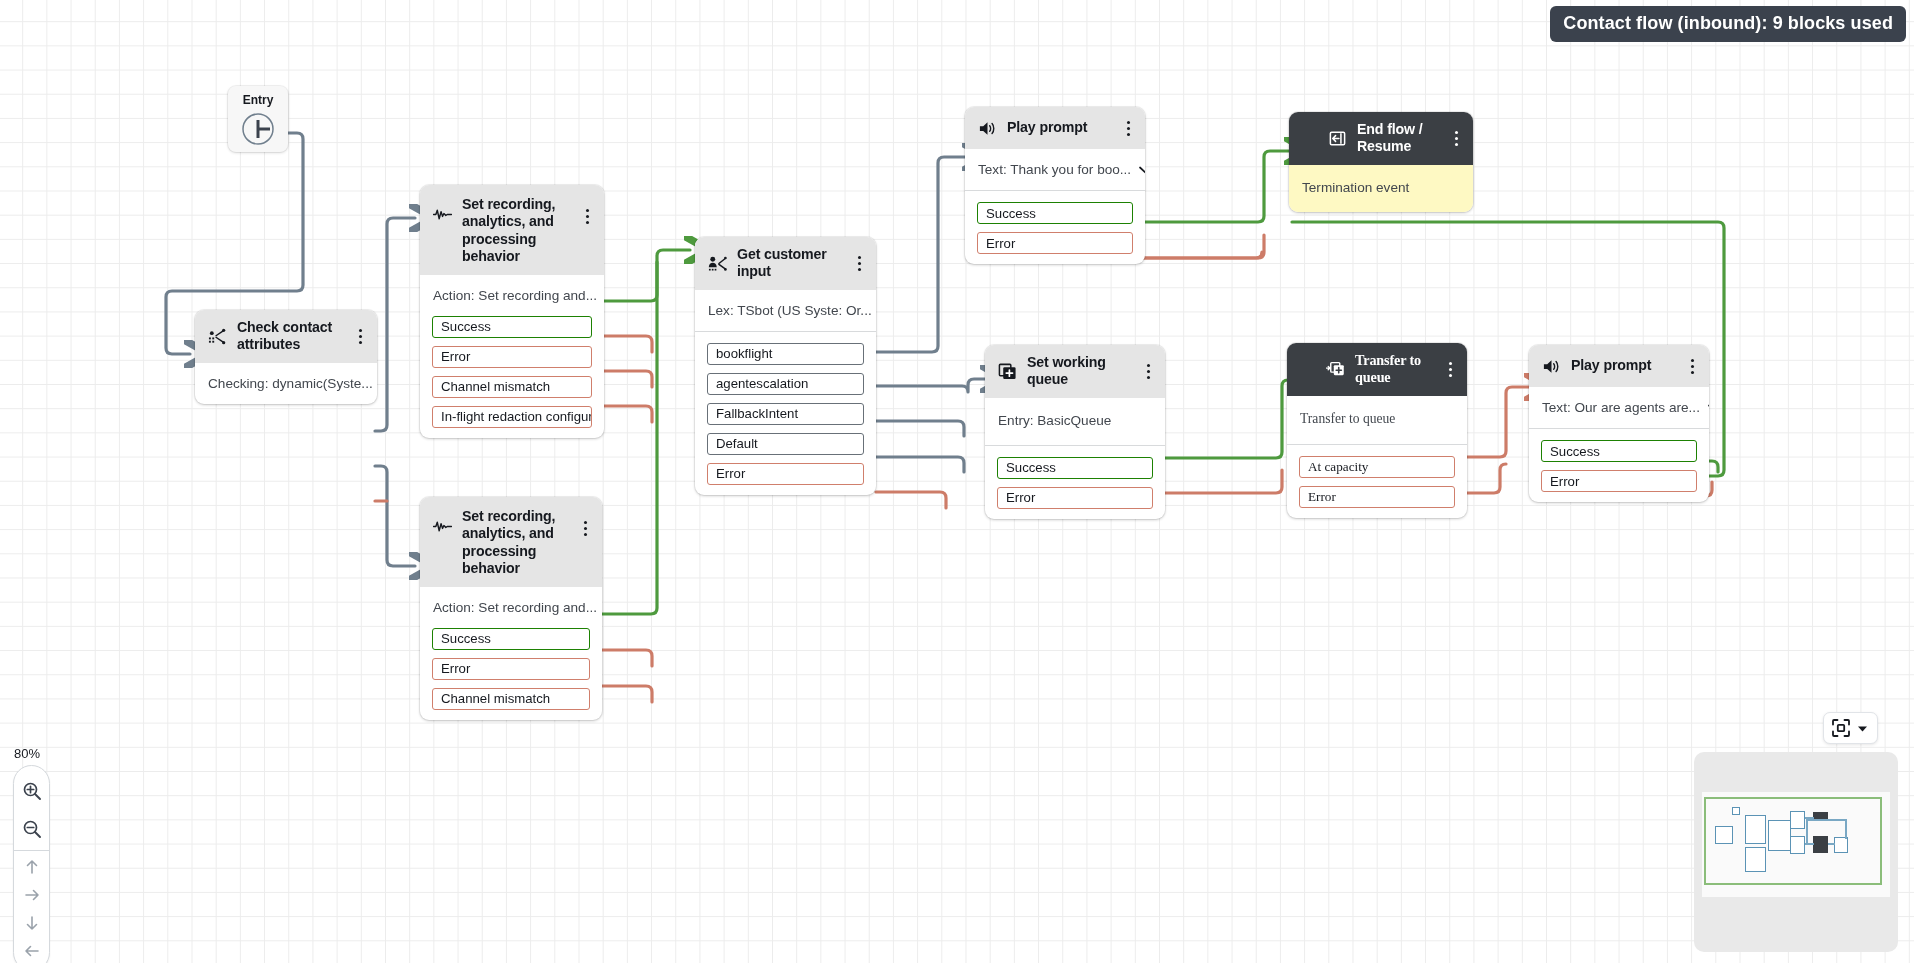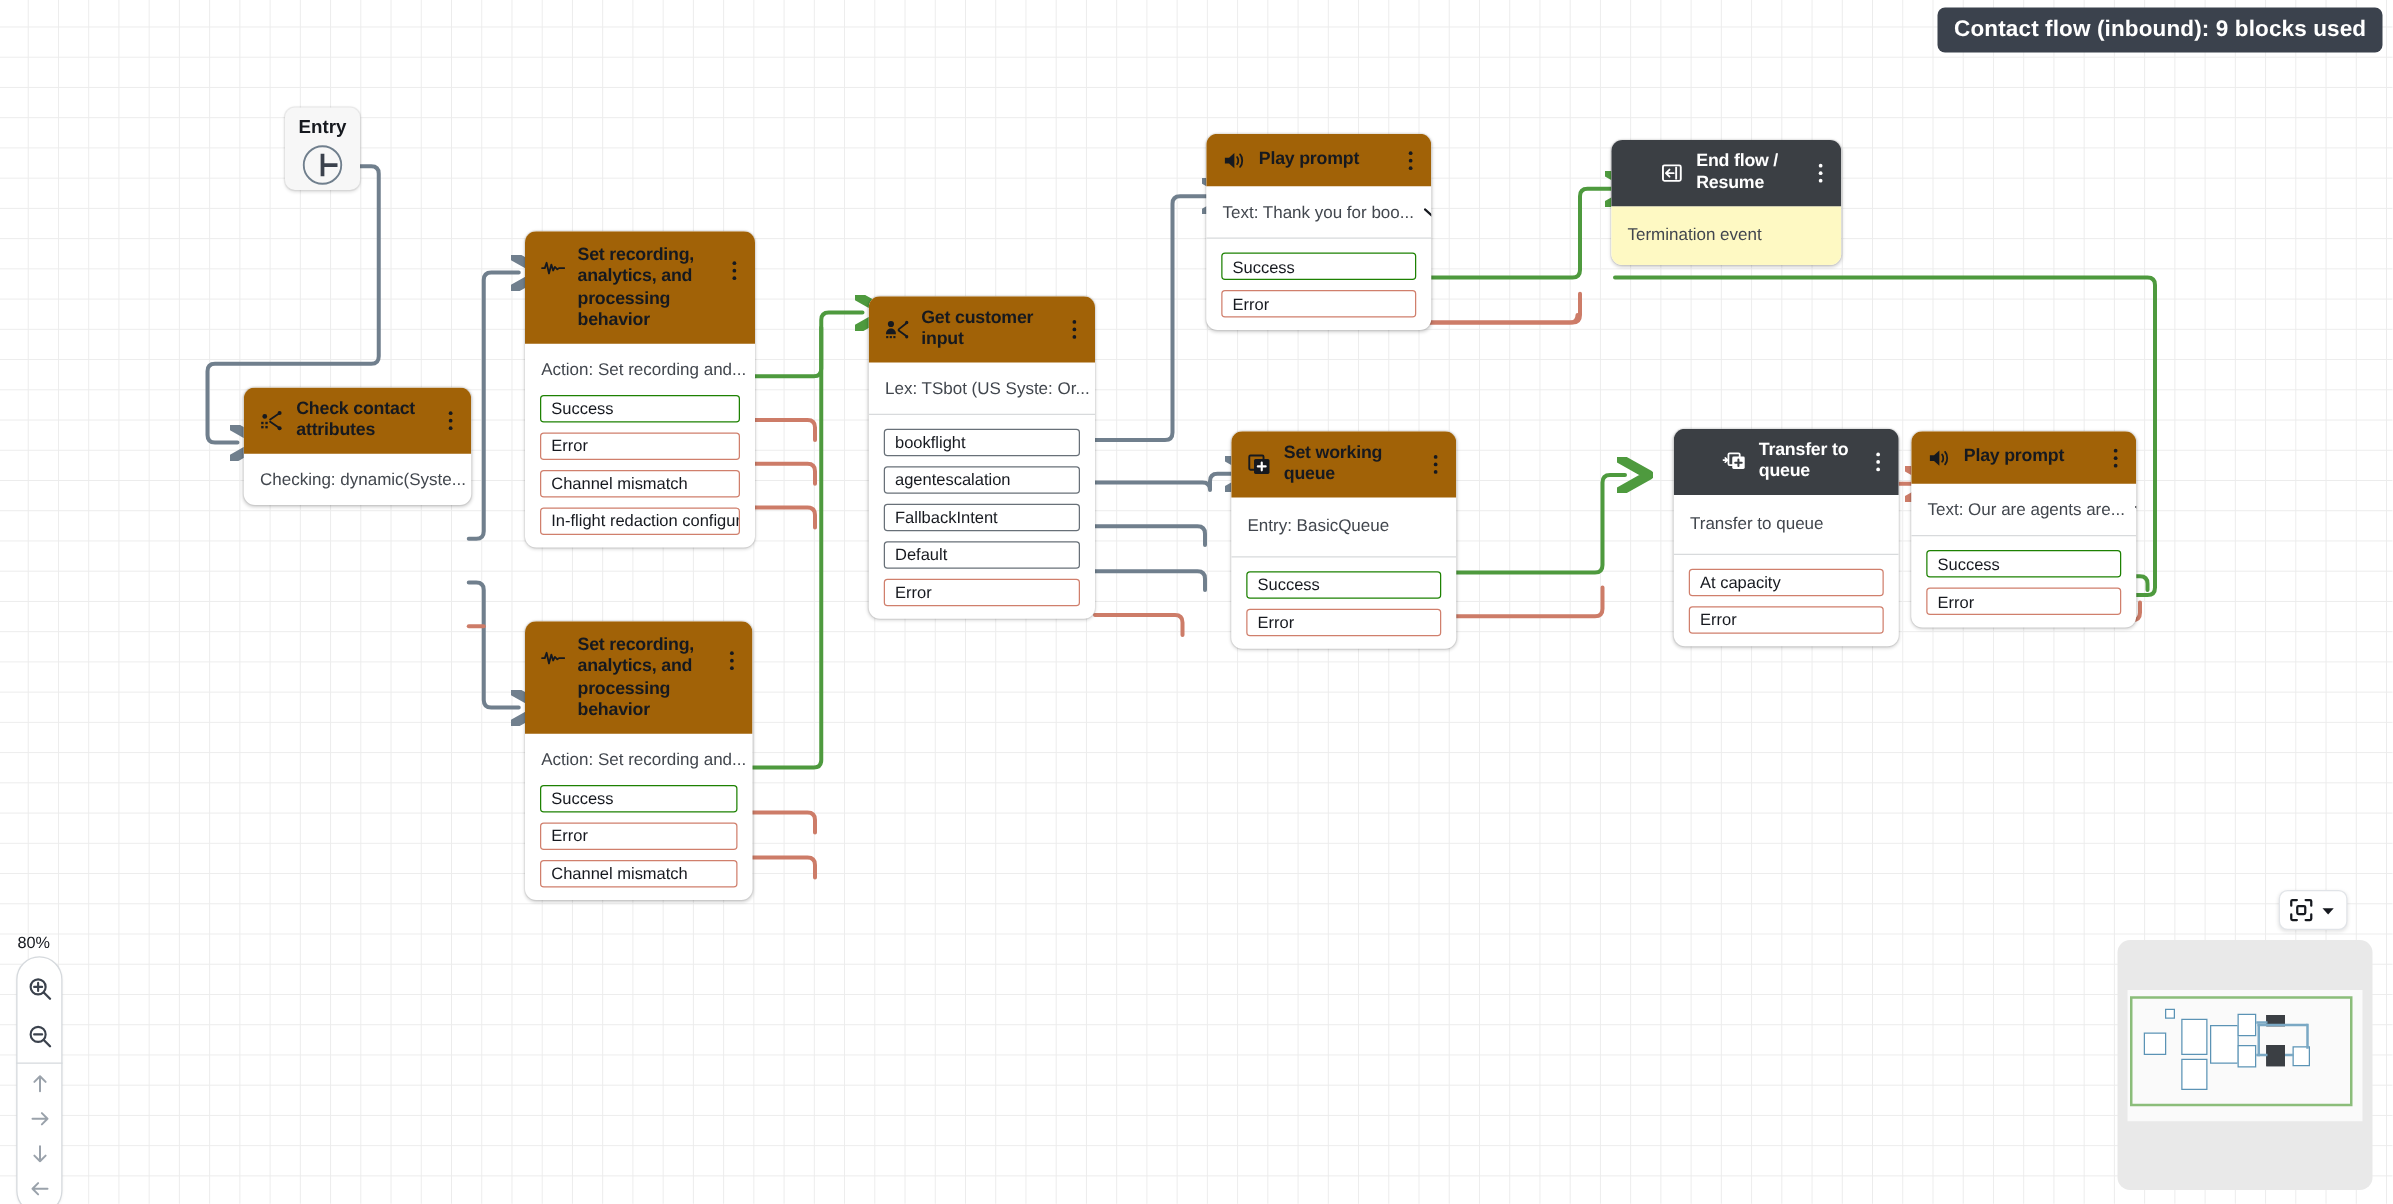--- a/index.html
+++ b/index.html
@@ -31,21 +31,21 @@
 
   
   .node {
     position: absolute;
     background: #ffffff;
     border-radius: 9px;
     box-shadow: 0 1px 3px rgba(0,0,0,.20), 0 0 0 1px rgba(0,0,0,.055);
     overflow: hidden;
   }
   .node-head {
-    background: #a16207;
+    background: #e5e5e5;
     display: flex; align-items: center; gap: 10px;
     padding: 9px 12px 9px 13px;
     min-height: 42px;
     position: relative;
   }
   .node.dark .node-head { background: #3b3f44; padding-left: 39px; }
   .node-title {
     font-size: 14.2px; font-weight: bold; color: #16191f;
     line-height: 1.23; letter-spacing: -.15px;
     padding-right: 20px;
@@ -89,21 +89,21 @@
 
   
   .entry {
     position: absolute;
     width: 60px; height: 66px;
     background: #f7f7f7; border-radius: 8px;
     box-shadow: 0 1px 3px rgba(0,0,0,.14), 0 0 0 1px rgba(0,0,0,.05);
     display: flex; flex-direction: column; align-items: center;
     padding-top: 7px;
   }
-  .entry-label { font-size: 15px; font-weight: bold; color: #16191f; }
+  .entry-label { font-size: 12px; font-weight: bold; color: #16191f; }
   .entry-circle { margin-top: 4px; }
 
   
   .zoom-label {
     position: absolute; font-size: 13px; color: #16191f;
   }
   .zoom-stack {
     position: absolute;
     width: 37px;
     background: #ffffff;
@@ -389,21 +389,21 @@
     </div>
     <div class="node-sub plain">
       <span>Entry: BasicQueue</span>
     </div>
     <div class="ports hr">
       <div class="port green">Success</div>
       <div class="port red">Error</div>
     </div>
   </div>
 
-  <div class="node dark" style="left:1339px; top:343px; width:180px;">
+  <div class="node dark" style="left:1287px; top:343px; width:180px;font-family:Liberation Serif, serif;">
     <div class="node-head">
       <svg class="node-ico" viewBox="0 0 20 20">
         <path d="M0.5 8.5 H4 M2.3 6.7 L4.2 8.5 L2.3 10.3" fill="none" stroke="#ffffff" stroke-width="1.4" stroke-linecap="round" stroke-linejoin="round"></path>
         <rect x="5" y="2.8" width="9.5" height="10" rx="1" fill="none" stroke="#ffffff" stroke-width="1.5"></rect>
         <rect x="8.2" y="5.5" width="10.5" height="10.5" rx="1.2" fill="#ffffff"></rect>
         <path d="M13.4 8 V13.5 M10.7 10.8 H16.2" stroke="#3b3f44" stroke-width="1.7" stroke-linecap="round"></path>
       </svg>
       <div class="node-title">Transfer to queue</div>
       <div class="kebab">
           <i></i>

